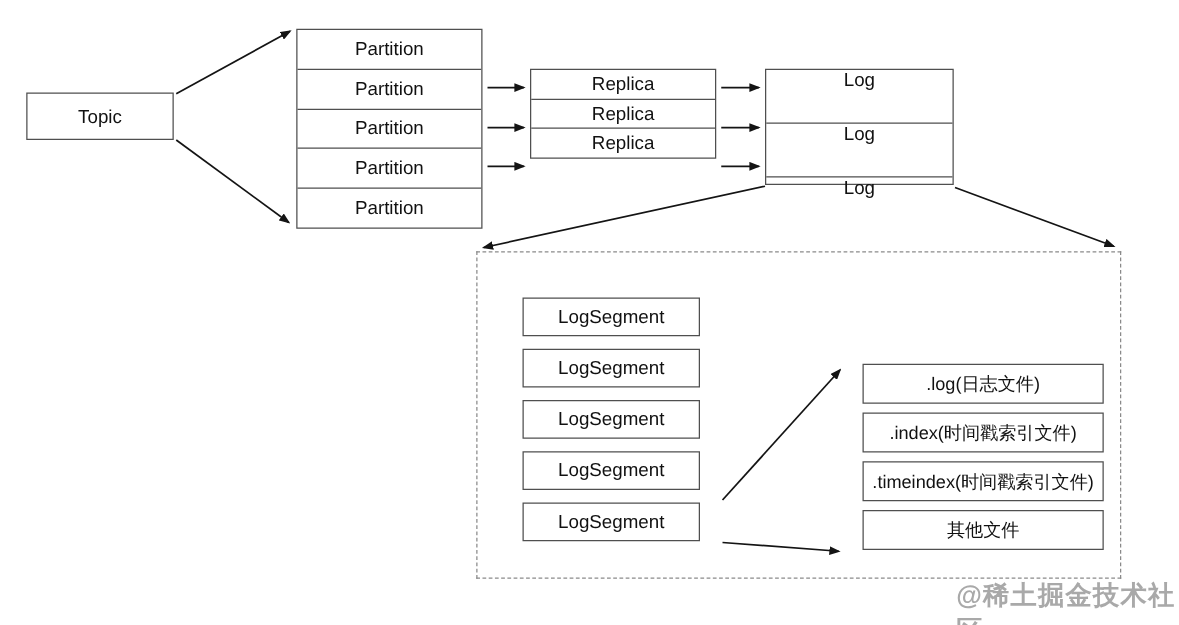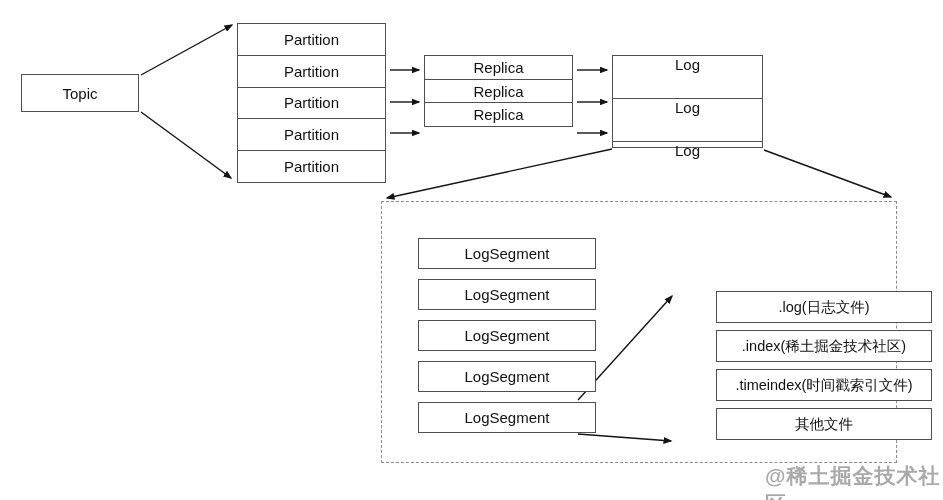--- a/index.html
+++ b/index.html
@@ -52,24 +52,24 @@
   .replica-stack{left:424px;top:55px;width:149px;height:72px;}
   .log-stack{left:612px;top:55px;width:151px;height:93px;gap:25px;}
 
   .dashed-box{
     position:absolute;
     left:381px;top:201px;width:516px;height:262px;
     border:1.5px dashed var(--dash);
     background:transparent;
   }
 
-  .segment{left:418px;width:178px;height:31px;}
+  .segment{left:418px;width:142px;height:31px;}
   .seg-0{top:238px;} .seg-1{top:279px;} .seg-2{top:320px;} .seg-3{top:361px;} .seg-4{top:402px;}
 
-  .file{left:716px;width:216px;height:32px;font-size:14.5px;}
+  .file{left:690px;width:193px;height:32px;font-size:14.5px;}
   .file-0{top:291px;} .file-1{top:330px;} .file-2{top:369px;} .file-3{top:408px;}
 
   .watermark{
     position:absolute;
     left:765px;top:462px;
     font-size:21px;
     letter-spacing:1px;
     color:var(--watermark);
     font-weight:bold;
   }
@@ -127,19 +127,19 @@
 
   <div class="dashed-box"></div>
 
   <div class="box segment seg-0">LogSegment</div>
   <div class="box segment seg-1">LogSegment</div>
   <div class="box segment seg-2">LogSegment</div>
   <div class="box segment seg-3">LogSegment</div>
   <div class="box segment seg-4">LogSegment</div>
 
   <div class="box file file-0">.log(日志文件)</div>
-  <div class="box file file-1">.index(稀土掘金技术社区)</div>
+  <div class="box file file-1">.index(时间戳索引文件)</div>
   <div class="box file file-2">.timeindex(时间戳索引文件)</div>
   <div class="box file file-3">其他文件</div>
 
   <div class="watermark">@稀土掘金技术社区</div>
 
 </div>
 
 </body></html>

